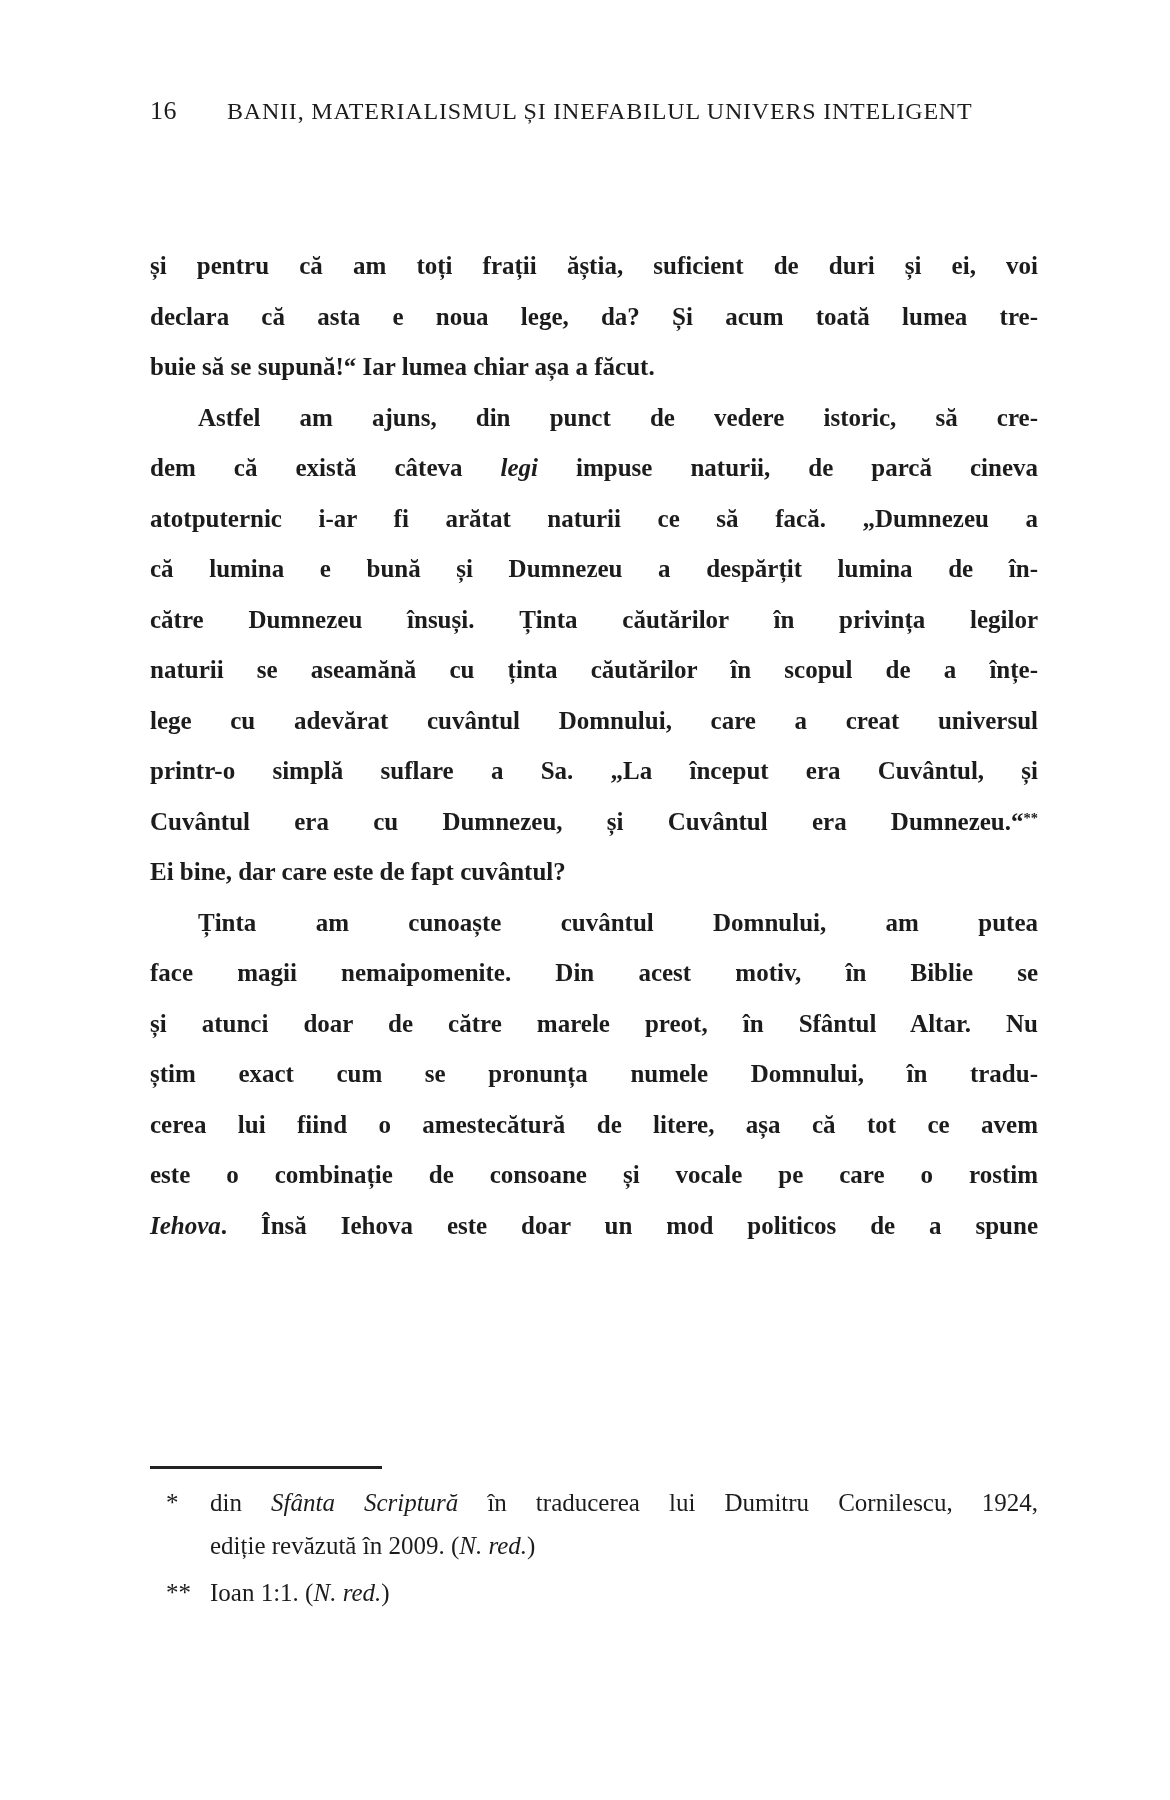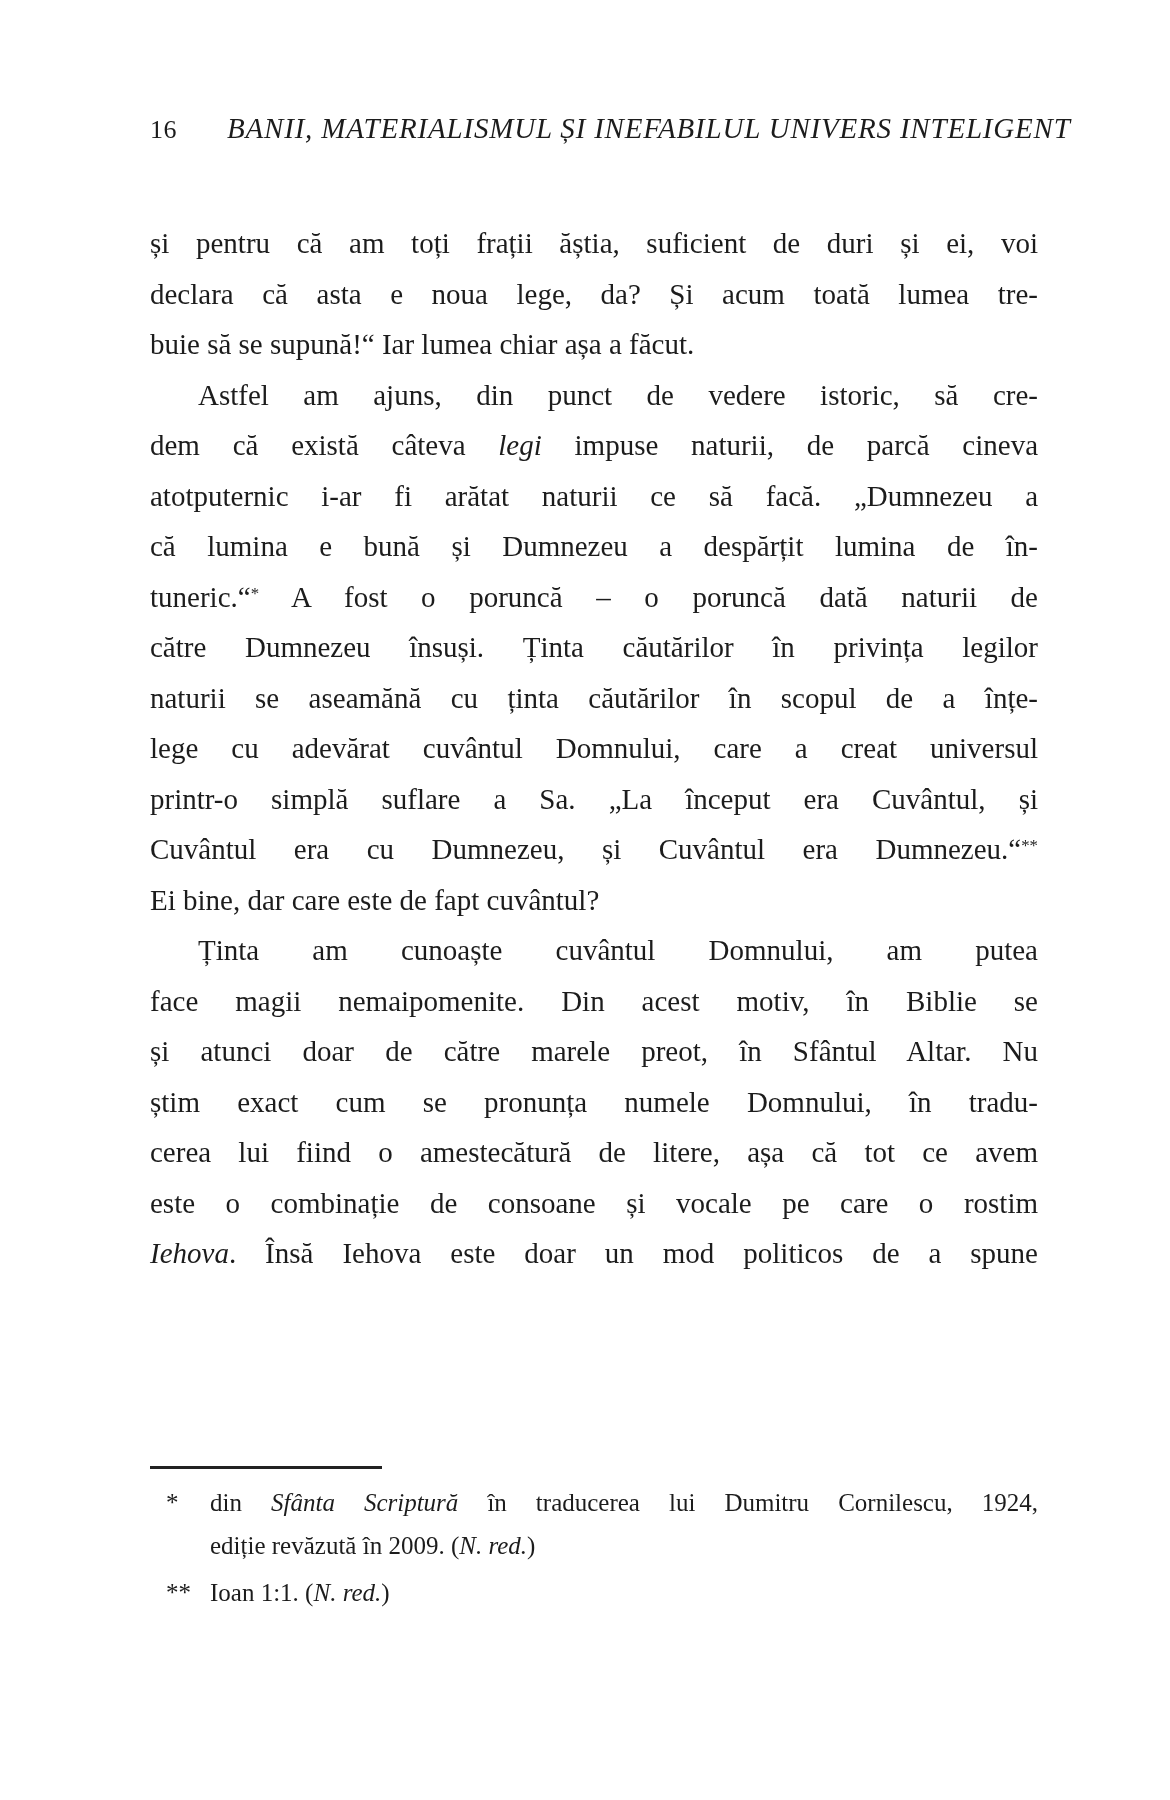--- a/index.html
+++ b/index.html
@@ -8,43 +8,43 @@
     width: 1170px;
     height: 1800px;
     background: #ffffff;
     font-family: "Liberation Serif", serif;
     color: #1c1c1c;
     overflow: hidden;
   }
   header.pagehead {
     position: absolute;
     left: 150px;
-    top: 112px;
+    top: 96px;
     width: 888px;
     display: flex;
     align-items: baseline;
   }
   .pagenum {
     font-size: 26px;
     margin-right: 50px;
     letter-spacing: 0.5px;
   }
   .runtitle {
-    font-size: 29px;
+    font-size: 24px;
     letter-spacing: 0.8px;
     white-space: nowrap;
-    font-style: italic;
   }
   main.bodytext {
     position: absolute;
     left: 150px;
-    top: 218px;
+    top: 241px;
     width: 888px;
-    font-size: 29px;
+    font-size: 25px;
     line-height: 50.5px;
+    font-weight: bold;
   }
   .line { text-align: justify; }
   .line.j { text-align-last: justify; }
   .line.indent { text-indent: 48px; }
   .i { font-style: italic; }
   .sup {
     font-size: 58%;
     vertical-align: baseline;
     position: relative;
     top: -0.45em;
@@ -83,21 +83,20 @@
   </header>
 
   <main class="bodytext" id="body-lines">
       <div class="line j"><span>și pentru că am toți frații ăștia, suficient de duri și ei, voi</span></div>
       <div class="line j"><span>declara că asta e noua lege, da? Și acum toată lumea tre-</span></div>
       <div class="line"><span>buie să se supună!“ Iar lumea chiar așa a făcut.</span></div>
       <div class="line j indent"><span>Astfel am ajuns, din punct de vedere istoric, să cre-</span></div>
       <div class="line j"><span>dem că există câteva </span><span class="i">legi</span><span> impuse naturii, de parcă cineva</span></div>
       <div class="line j"><span>atotputernic i-ar fi arătat naturii ce să facă. „Dumnezeu a</span></div>
       <div class="line j"><span>că lumina e bună și Dumnezeu a despărțit lumina de în-</span></div>
-      <div class="line j"><span>tuneric.“</span><span class="sup">*</span><span> A fost o poruncă – o poruncă dată naturii de</span></div>
       <div class="line j"><span>către Dumnezeu însuși. Ținta căutărilor în privința legilor</span></div>
       <div class="line j"><span>naturii se aseamănă cu ținta căutărilor în scopul de a înțe-</span></div>
       <div class="line j"><span>lege cu adevărat cuvântul Domnului, care a creat universul</span></div>
       <div class="line j"><span>printr-o simplă suflare a Sa. „La început era Cuvântul, și</span></div>
       <div class="line j"><span>Cuvântul era cu Dumnezeu, și Cuvântul era Dumnezeu.“</span><span class="sup">**</span></div>
       <div class="line"><span>Ei bine, dar care este de fapt cuvântul?</span></div>
       <div class="line j indent"><span>Ținta am cunoaște cuvântul Domnului, am putea</span></div>
       <div class="line j"><span>face magii nemaipomenite. Din acest motiv, în Biblie se</span></div>
       <div class="line j"><span>și atunci doar de către marele preot, în Sfântul Altar. Nu</span></div>
       <div class="line j"><span>știm exact cum se pronunța numele Domnului, în tradu-</span></div>

